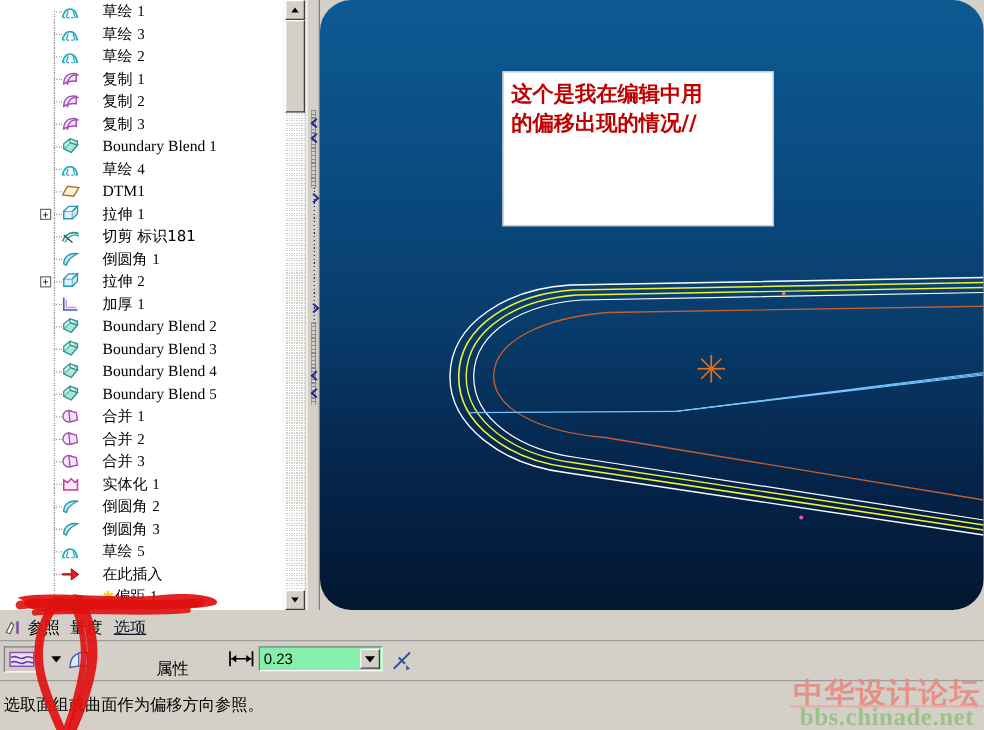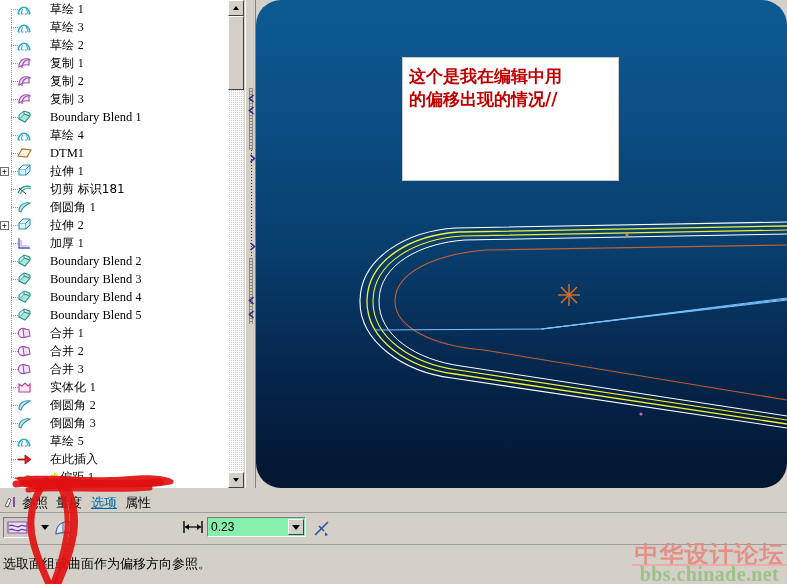--- a/index.html
+++ b/index.html
@@ -12,21 +12,21 @@
 
   
   .tree-panel{
     position:absolute;left:0;top:0;width:245px;height:488px;
     background:#ffffff;overflow:hidden;
     border-right:1px solid #808080;
   }
   .tree-list{position:absolute;left:0;top:0;width:228px;}
   .tree-row{
     height:18px;line-height:18px;white-space:nowrap;
-    position:relative;padding-left:14px;
+    position:relative;padding-left:14px;margin-left:32px;
   }
   .tree-dots{
     position:absolute;left:6px;top:0;width:12px;height:18px;
   }
   .tree-dots:before{
     content:"";position:absolute;left:5px;top:0;width:1px;height:18px;
     background-image:repeating-linear-gradient(to bottom,#9a9a9a 0 1px,transparent 1px 2px);
   }
   .tree-dots:after{
     content:"";position:absolute;left:5px;top:9px;width:8px;height:1px;
@@ -136,21 +136,21 @@
     border-bottom:1px solid #9d9d9d;
   }
   .tab-ico{
     position:absolute;left:3px;top:3px;width:15px;height:14px;
   }
   .tab{
     position:absolute;top:2px;height:17px;line-height:17px;
     font-size:13px;color:#000;white-space:nowrap;
     font-family:"DejaVu Sans","Liberation Sans",sans-serif;
   }
-  .tab.disabled{color:#0369a1;text-decoration:underline;}
+  .tab.disabled{color:#0f172a;text-decoration:underline;}
 
   .dash-row{
     position:absolute;left:0;top:23px;width:787px;height:26px;
   }
   .btn-sunken{
     position:absolute;background:#d4d0c8;
     border:1px solid #d4d0c8;box-sizing:border-box;
   }
   .btn-pressed{
     position:absolute;background:#cfcbc4;
@@ -505,21 +505,21 @@
     <div class="tabs">
       <span class="tab-ico">
         <svg width="15" height="14" viewBox="0 0 15 14">
           <path d="M2 11 L6 3 L8 5 L5 12 Z" fill="#ffffff" stroke="#606060" stroke-width="1"></path>
           <line x1="11" y1="2" x2="11" y2="12" stroke="#8050a0" stroke-width="2"></line>
         </svg>
       </span>
       <span class="tab" style="left:22px;">参照</span>
       <span class="tab" style="left:56px;">量度</span>
       <span class="tab disabled" style="left:91px;">选项</span>
-      <span class="tab" style="left:125px;">属性</span>
+      <span class="tab" style="left:125px;margin-top:33px;">属性</span>
     </div>
 
     <div class="dash-row">
 
       <div class="btn-pressed" style="left:3px;top:2px;width:30px;height:21px;">
         <svg width="26" height="18" viewBox="0 0 26 18" style="margin:1px 0 0 1px;">
           <path d="M3 3 L22 3 L22 14 L3 14 Z" fill="#e8e0f4" stroke="#9050b0" stroke-width="1.2"></path>
           <path d="M4 7 C8 4, 11 10, 15 7 C18 5, 20 8, 22 7" fill="none" stroke="#7040a0" stroke-width="1.3"></path>
           <path d="M4 11 C8 8, 11 14, 15 11 C18 9, 20 12, 22 11" fill="none" stroke="#7040a0" stroke-width="1.3"></path>
         </svg>

